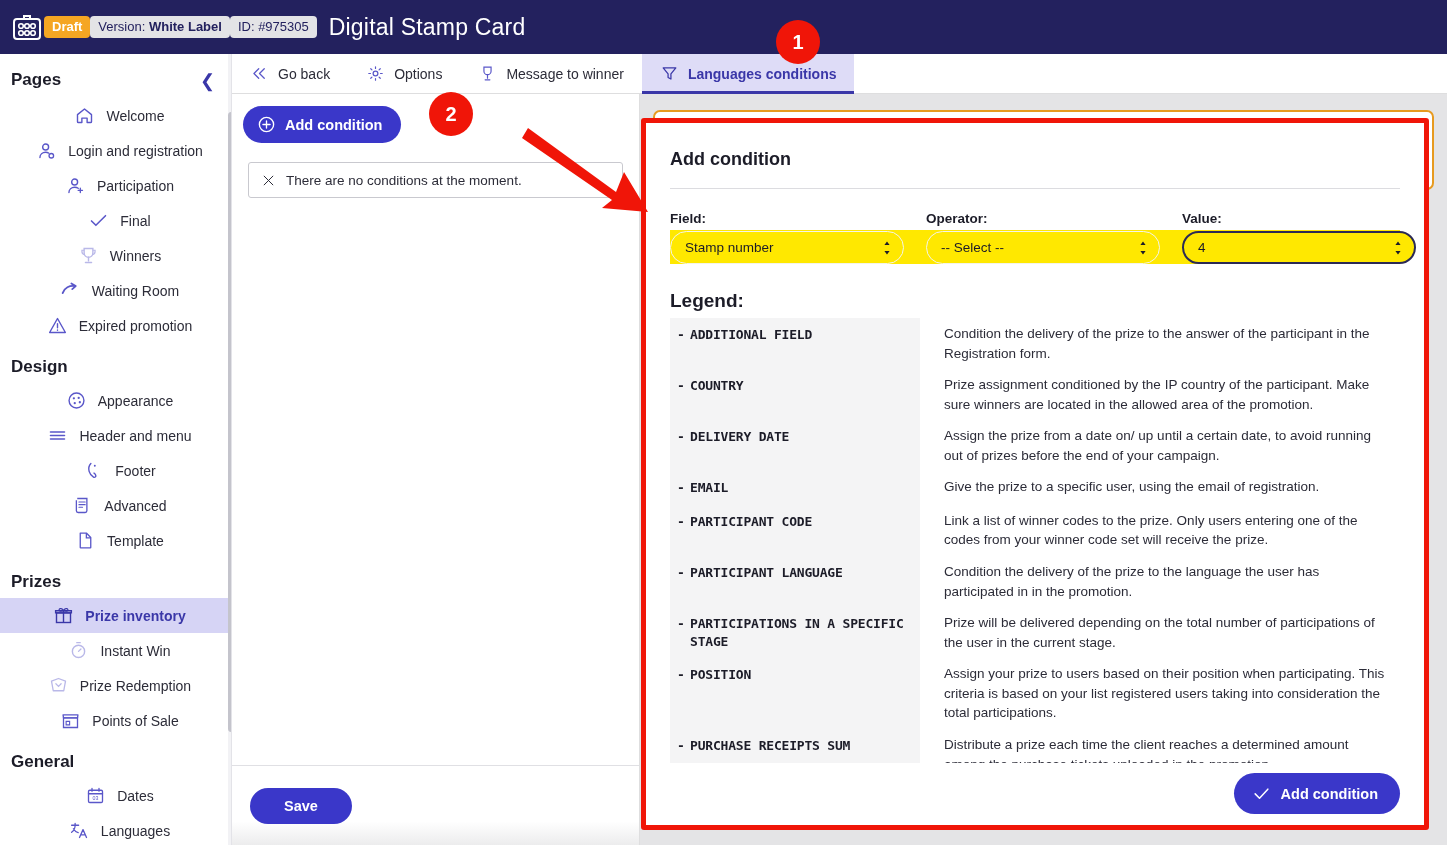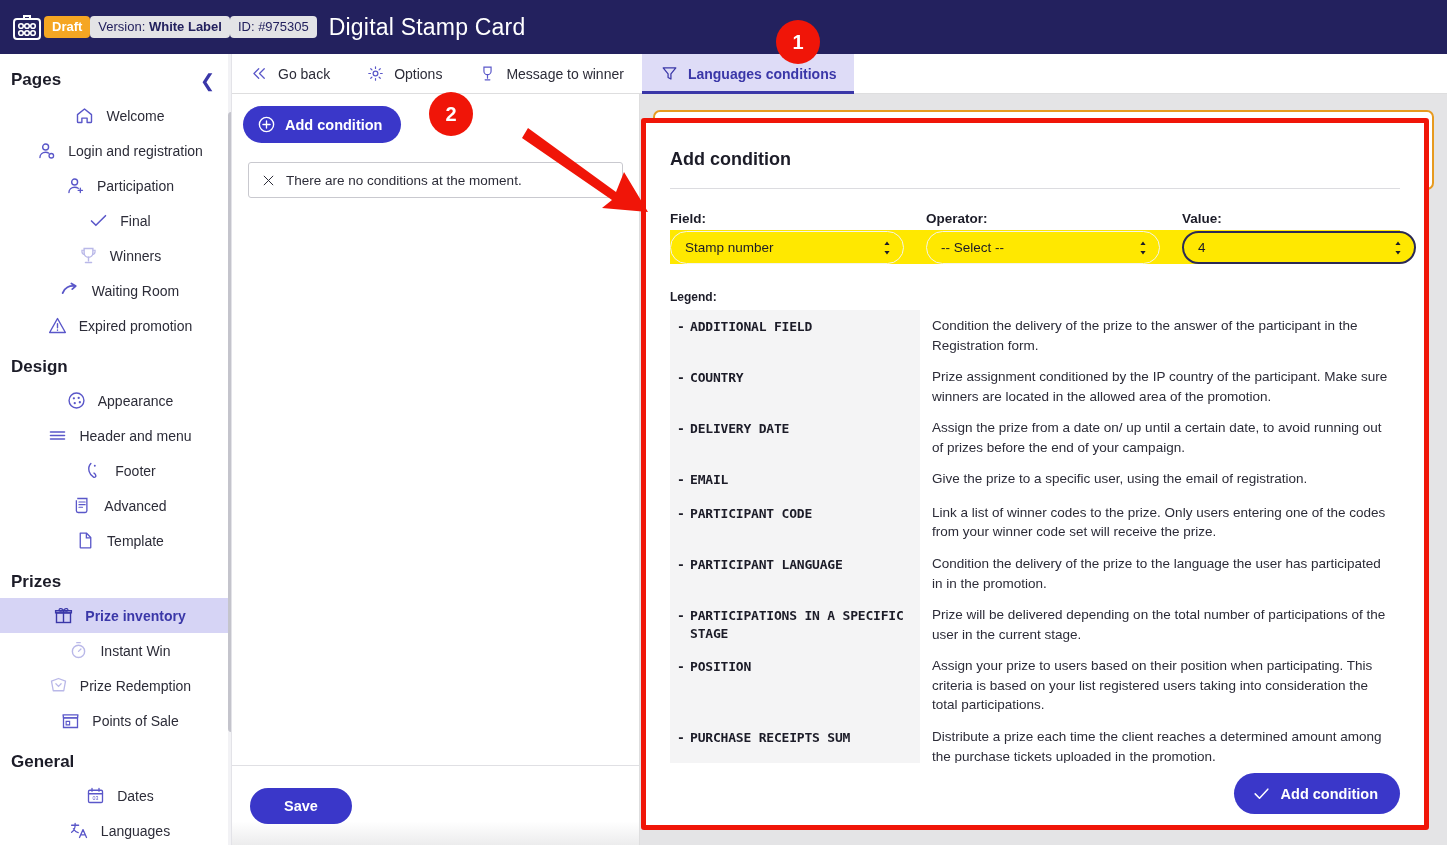--- a/index.html
+++ b/index.html
@@ -139,25 +139,25 @@
   }
   .sel.focused{ border:2px solid #2b2a55; }
   .sel .spin{
     position:absolute; right:12px; top:50%; transform:translateY(-50%);
     width:8px; height:15px; color:#1c1c28;
   }
   #fld-field{ width:234px; }
   #fld-operator{ width:234px; }
   #fld-value{ width:234px; }
 
-  .legend-title{ font-size:12px; font-weight:bold; color:#1c1c28; margin:26px 9px 6px 24px; }
+  .legend-title{ font-size:19px; font-weight:bold; color:#1c1c28; margin:26px 9px 6px 24px; }
   #legend-scroll{
     margin:0 24px 0 24px; height:470px; overflow:hidden; position:relative;
   }
-  .lg-row{ display:flex; align-items:flex-start; }
+  .lg-row{ display:flex; align-items:flex-start;gap:12px; }
   .lg-term{
     width:250px; flex:none; background:#f4f4f5; color:#1c1c28;
     font-family:"DejaVu Sans Mono", monospace; font-size:13px; font-weight:bold;
     letter-spacing:-.2px; padding:8px 8px 8px 20px; position:relative; line-height:1.35;
     align-self:stretch;
   }
   .lg-term:before{ content:"-"; position:absolute; left:7px; top:8px; font-weight:bold; }
   .lg-desc{
     flex:1; padding:6px 12px 6px 12px; font-size:13.5px; color:#2c2c38; line-height:1.45;
   }

